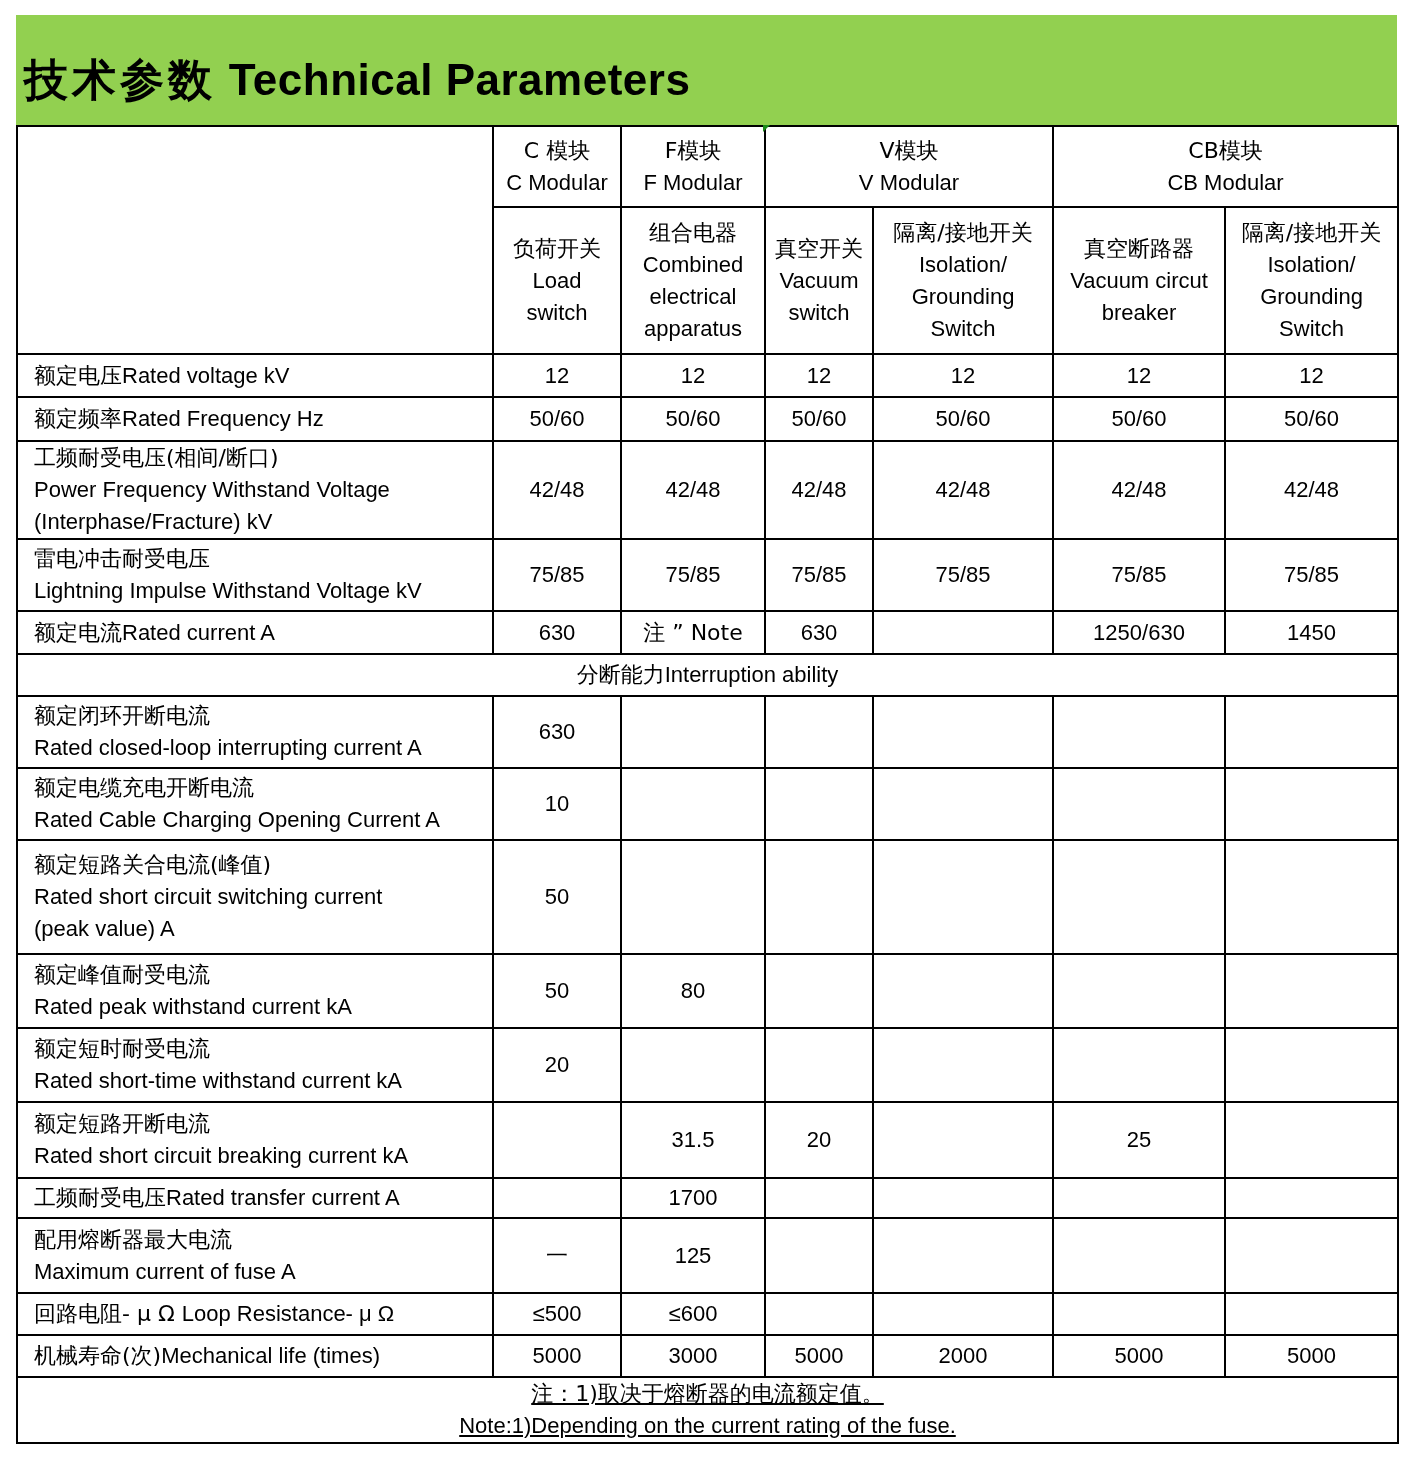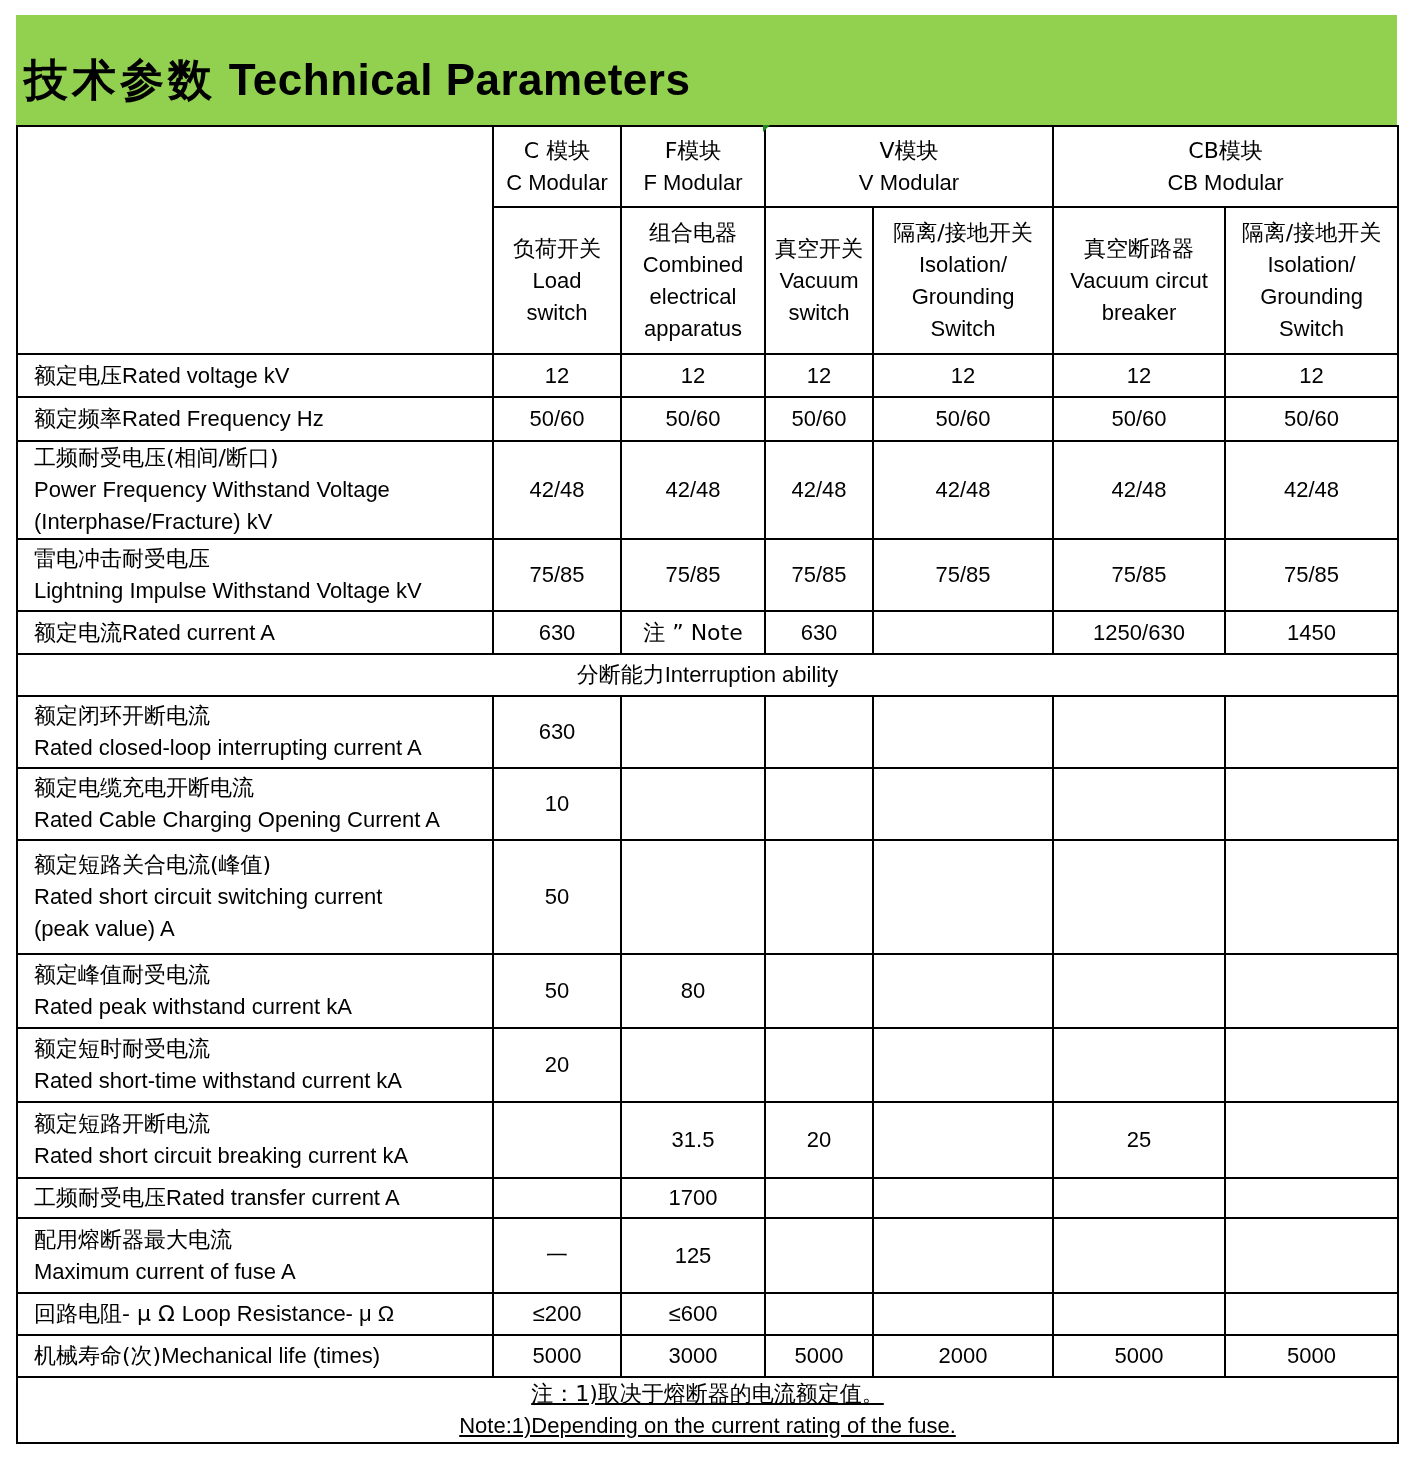--- a/index.html
+++ b/index.html
@@ -250,21 +250,21 @@
         </td>
         <td class="zh">一</td>
         <td>125</td>
         <td></td>
         <td></td>
         <td></td>
         <td></td>
       </tr>
       <tr style="height: 42px;">
         <td class="param"><span class="zh">回路电阻- μ Ω </span><span>Loop Resistance- μ Ω</span></td>
-        <td>≤200</td>
+        <td>≤500</td>
         <td>≤600</td>
         <td></td>
         <td></td>
         <td></td>
         <td></td>
       </tr>
       <tr style="height: 42px;">
         <td class="param"><span class="zh">机械寿命(次)</span><span>Mechanical life (times)</span></td>
         <td>5000</td>
         <td>3000</td>

